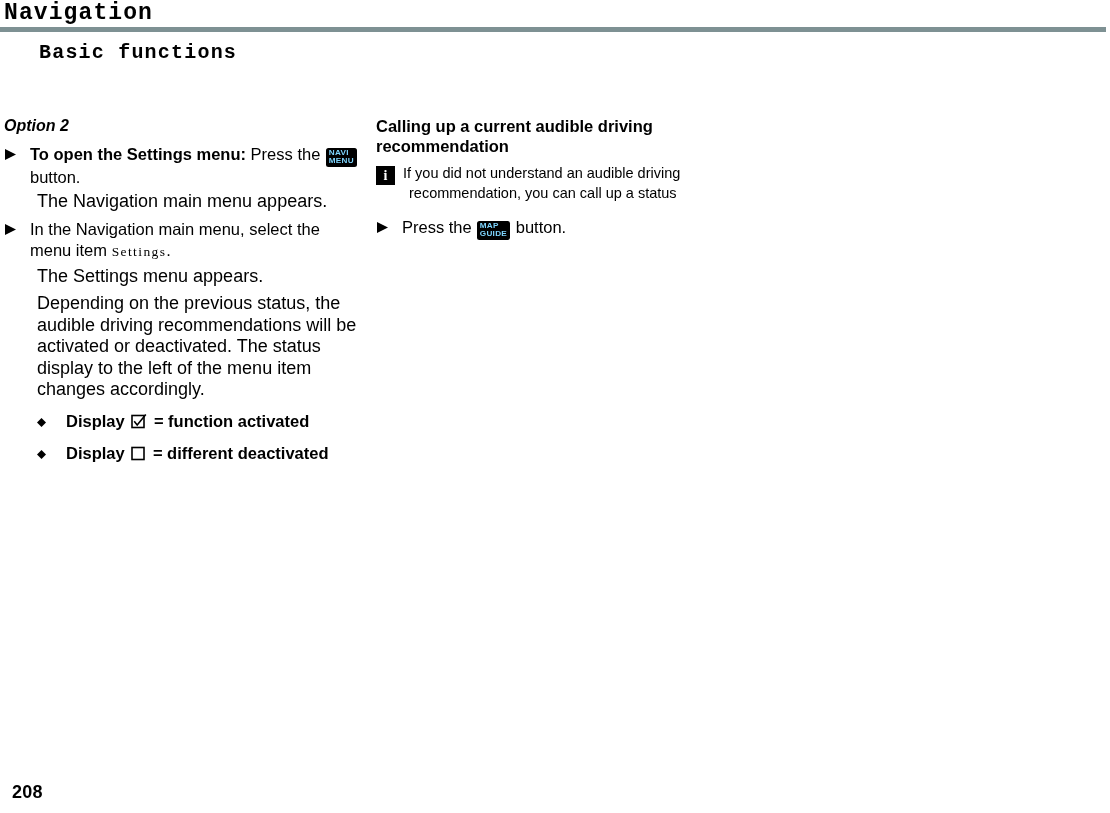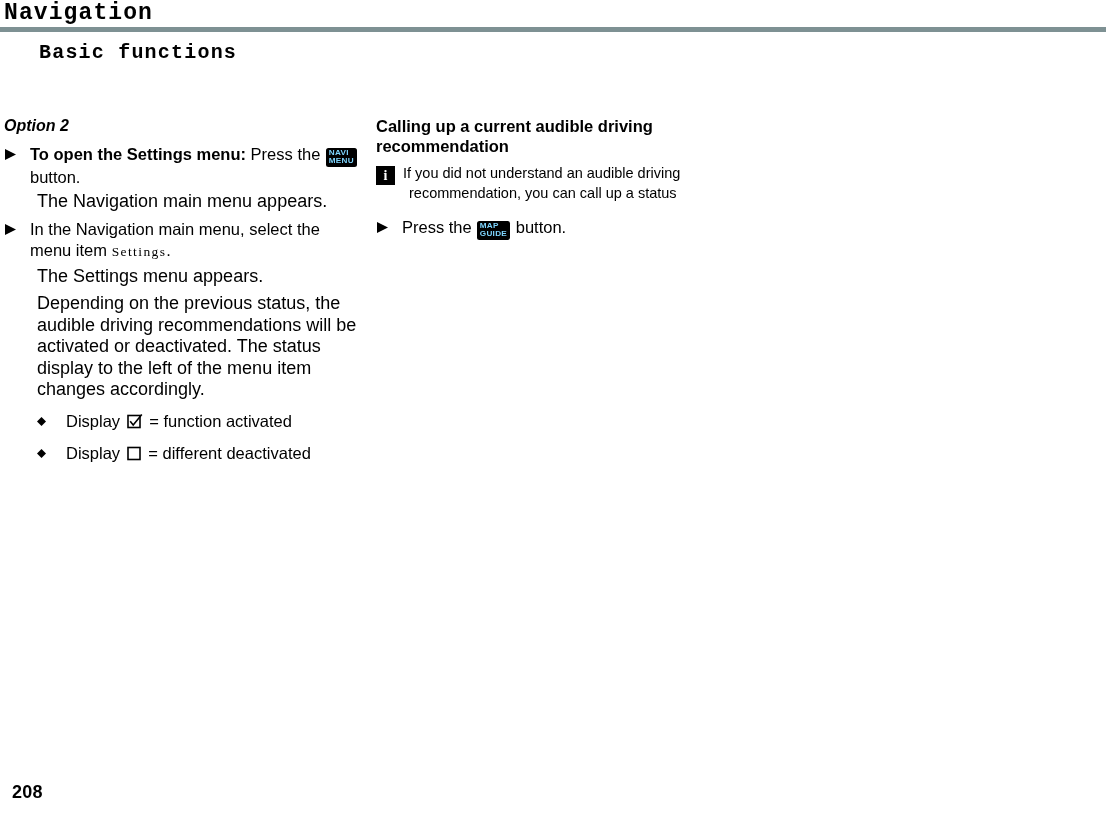--- a/index.html
+++ b/index.html
@@ -105,24 +105,25 @@
   .menuitem {
     font-family: "Liberation Serif", serif;
     font-size: 13.5px;
     letter-spacing: 1.4px;
   }
 
   
   .dlist { margin: 10px 0 0 33px; }
   .ditem {
     display: flex;
-    align-items: center;
+    align-items: flex-end;
     font-size: 16.5px;
     line-height: 21.5px;
     margin-bottom: 9px;
+    font-weight: bold;
   }
   .dmark {
     flex: 0 0 auto;
     width: 29px;
     font-size: 12px;
     line-height: 21.5px;
   }
   .dmark svg { display: inline-block; vertical-align: 0px; }
 
   

